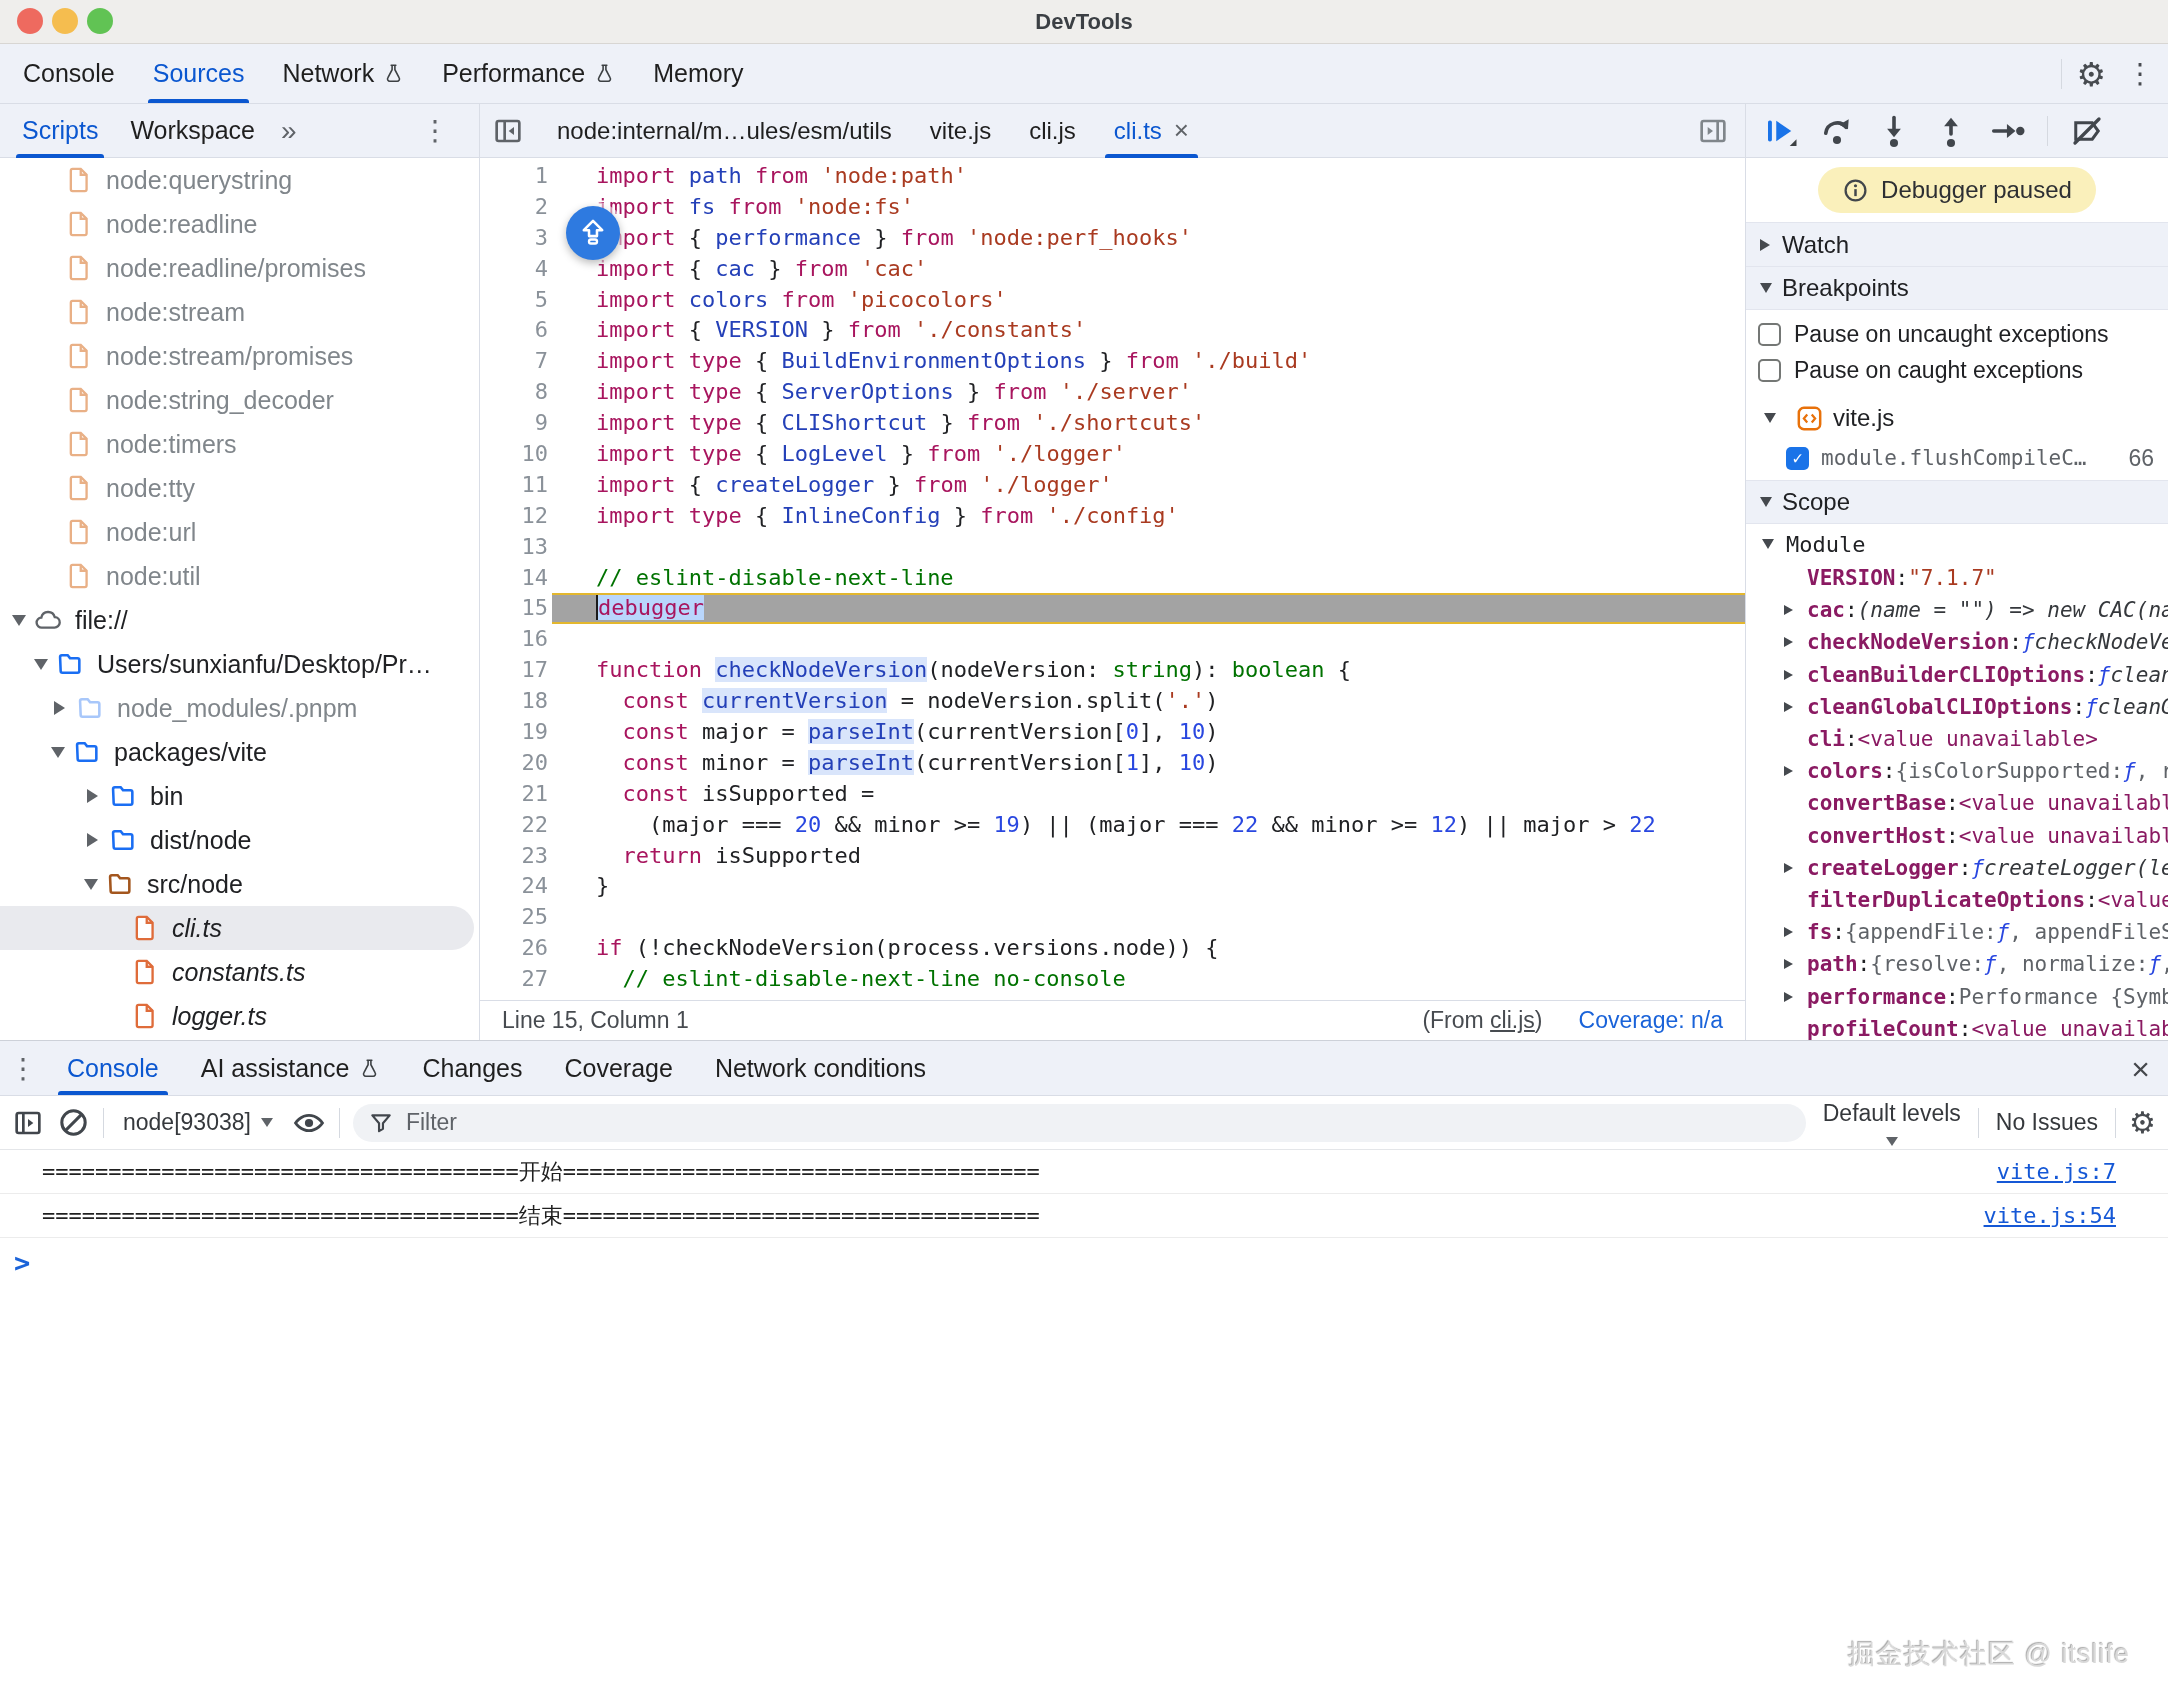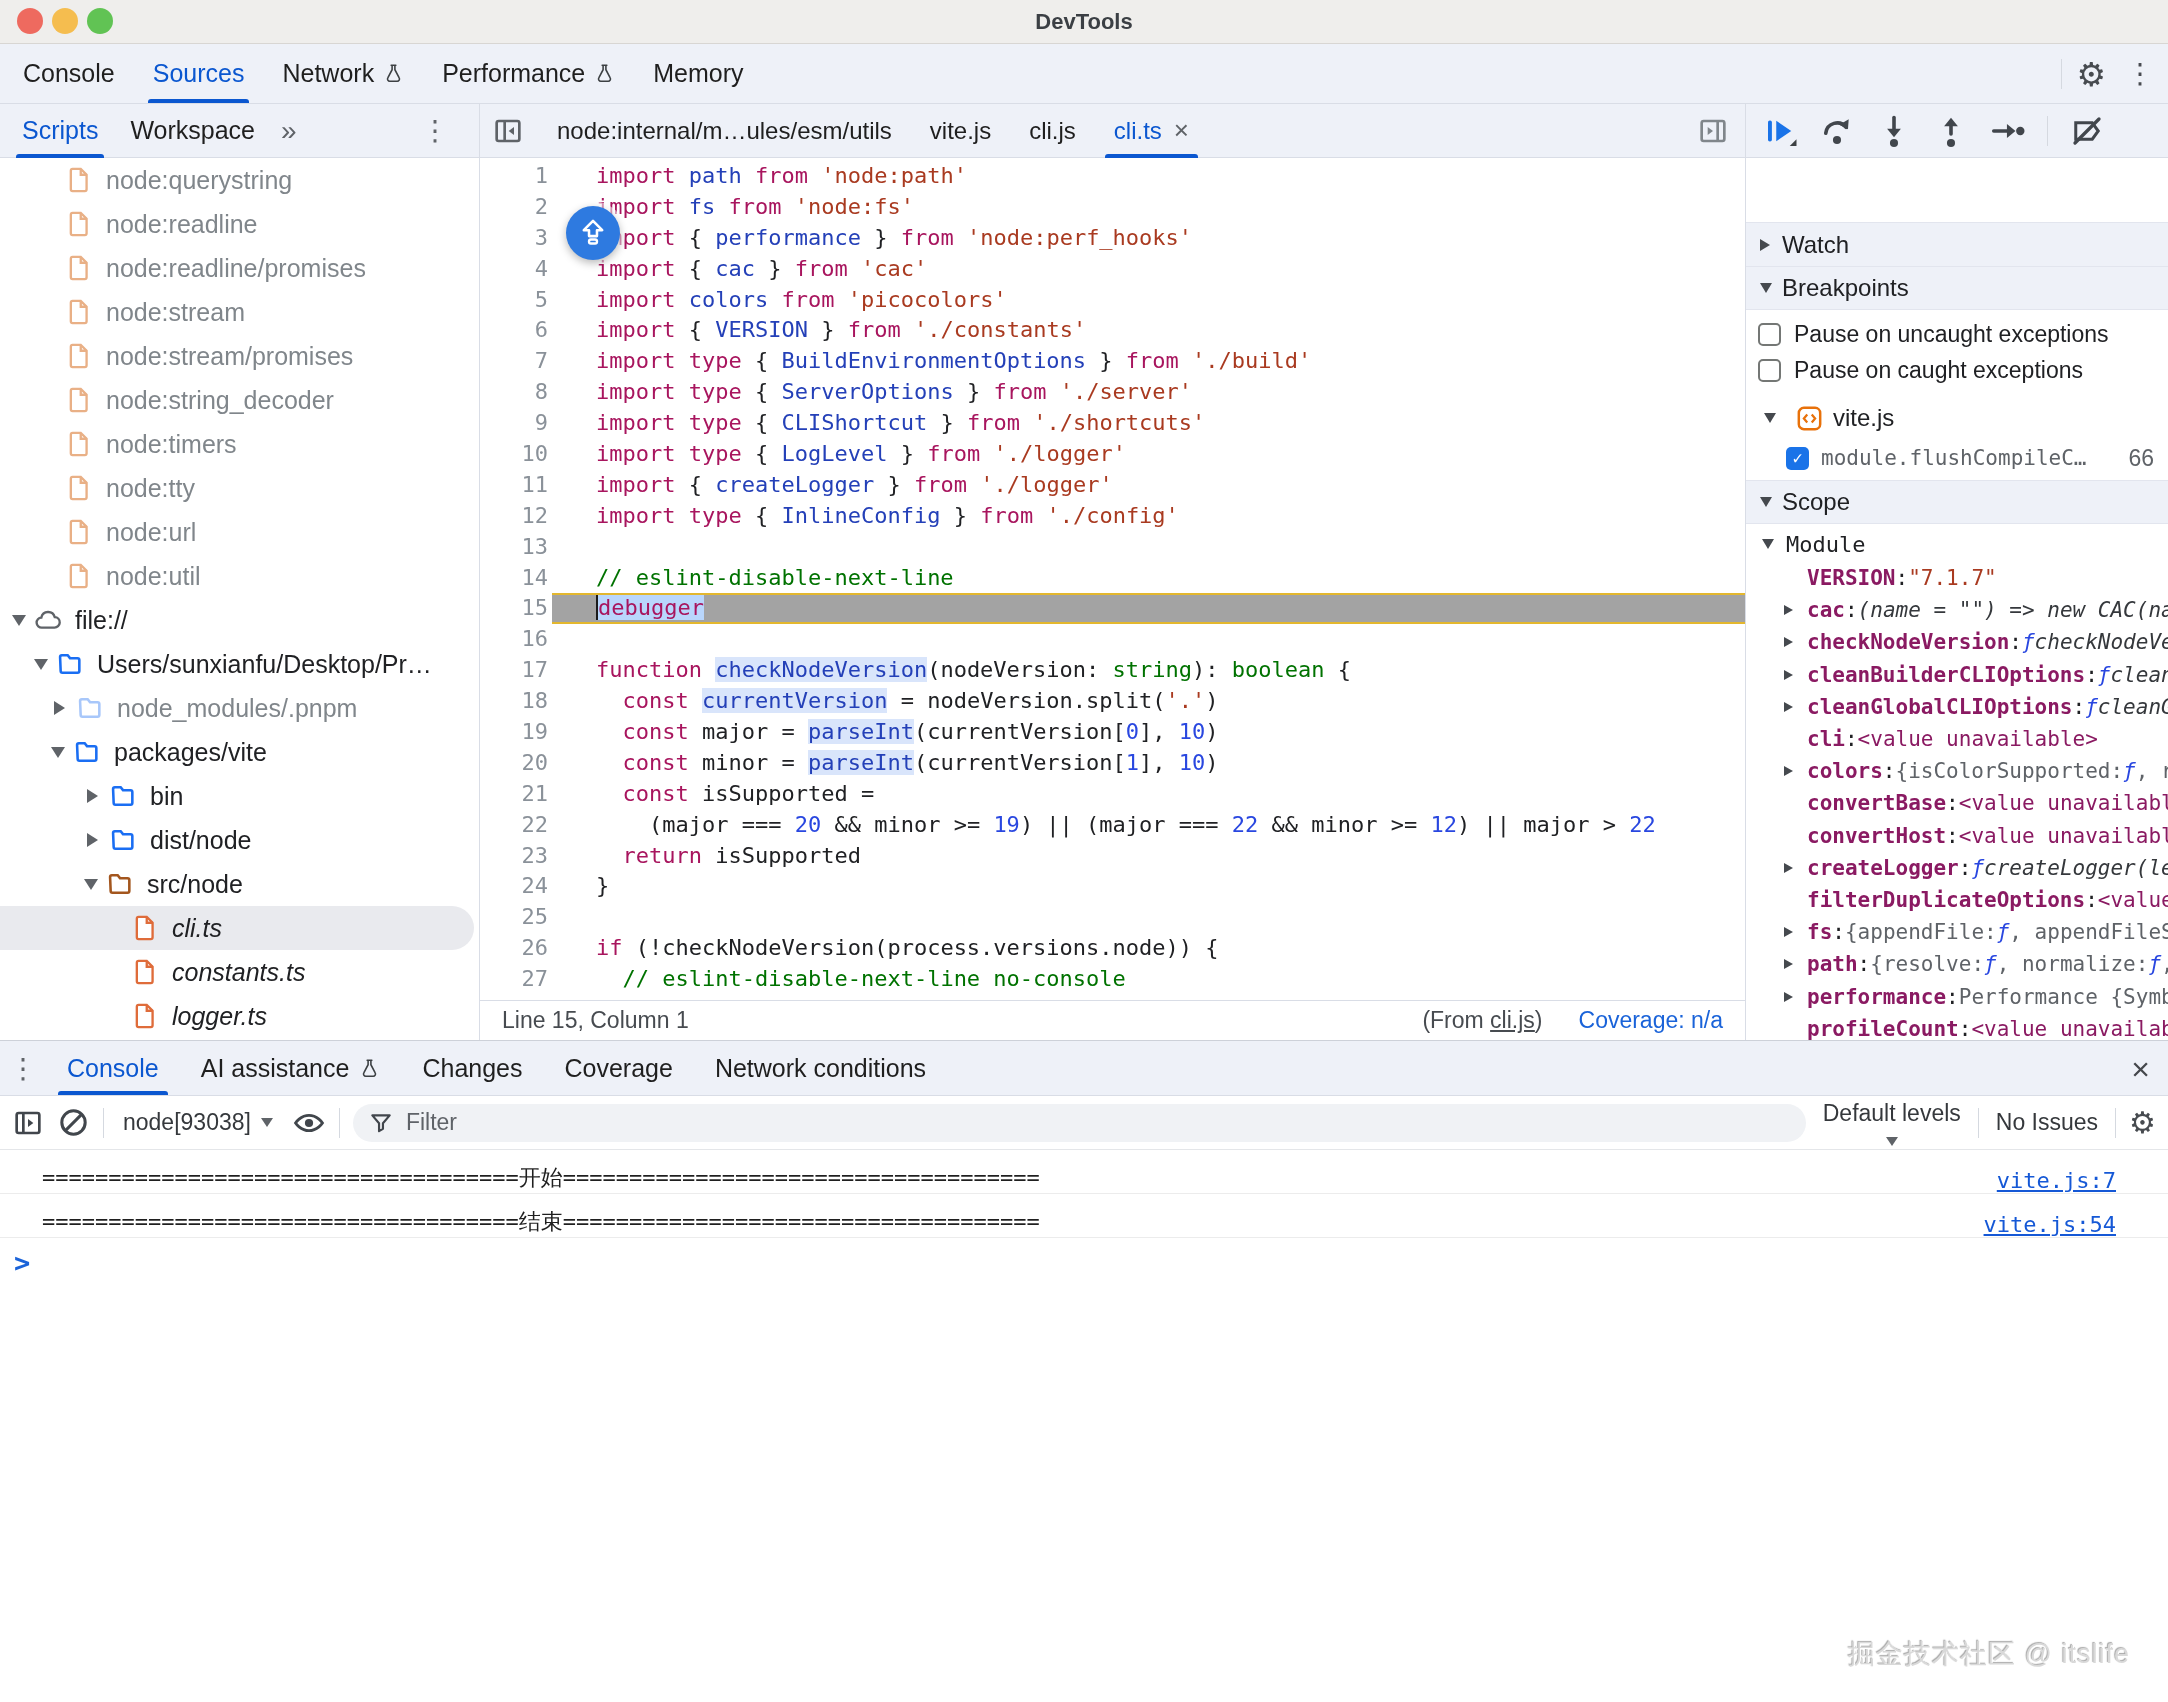--- a/index.html
+++ b/index.html
@@ -115,21 +115,21 @@
   .dtab.active::after { content:""; position:absolute; left:12px; right:12px; bottom:0; height:4px; background:#0b57d0; border-radius:3px 3px 0 0; }
   #dclose { position:absolute; right:18px; top:0; height:56px; display:flex; align-items:center; font-size:32px; color:#44474c; }
   #dtoolbar { height:54px; border-bottom:1px solid #e4e6e9; display:flex; align-items:center; padding:16px 12px; gap:13px; }
   .ctx { display:flex; align-items:center; gap:10px; font-size:23px; color:#35383c; padding:0 6px; }
   .dd-arrow { width:0; height:0; border-top:9px solid #5f6368; border-left:6px solid transparent; border-right:6px solid transparent; }
   #filterpill { flex:1; height:38px; background:#f0f2f5; border-radius:19px; display:flex; align-items:center; padding:0 15px; gap:12px; }
   #filterpill input { border:none; outline:none; background:transparent; font-size:23px; color:#202124; width:100%;
     font-family:"Liberation Sans", sans-serif; }
   #filterpill input::placeholder { color:#5f6368; opacity:1; }
   .rt { display:flex; align-items:center; gap:10px; font-size:23px; color:#35383c; white-space:nowrap; padding:0 4px;flex-direction:column; }
-  .msg { height:44px; border-bottom:1px solid #ececec; display:flex; align-items:flex-end; padding:0 52px 0 42px;
+  .msg { height:44px; border-bottom:1px solid #ececec; display:flex; align-items:center; padding:0 52px 0 42px;
     font-family:"DejaVu Sans Mono", monospace; font-size:22px; color:#1f1f1f; }
   .msg .txt { flex:1; white-space:nowrap; overflow:hidden; }
   .msg .lnk { color:#1558d6; text-decoration:underline; }
   #prompt { height:48px; display:flex; align-items:center; padding-left:14px; color:#1a63d9;
     font-family:"DejaVu Sans Mono", monospace; font-size:27px; font-weight:700; }
 
   
   #capsbtn { left:566px; top:206px; width:54px; height:54px; border-radius:50%; background:#2e7ae0;
     display:flex; align-items:center; justify-content:center; box-shadow:0 3px 9px rgba(0,0,0,.28), 0 0 0 5px rgba(255,255,255,.55); }
   #watermark { right:38px; bottom:30px; font-size:27px; color:#d9d9d9; letter-spacing:1px;
@@ -562,20 +562,32 @@
           </div>
         </div>
       <div id="statusbar">
         <span class="pos">Line 15, Column 1</span>
         <span class="from"><span>(From </span><u>cli.js</u><span>)</span></span>
         <span class="cov">Coverage: n/a</span>
       </div>
     </div>
 
     <div id="rpanel">
+      <div id="pillrow">
+        <div id="pill">
+          <span class="icon">
+              <svg width="27" height="27" viewBox="0 0 24 24">
+                <circle cx="12" cy="12" r="8.8" fill="none" stroke="#41464b" stroke-width="2"></circle>
+                <circle cx="12" cy="7.8" r="1.4" fill="#41464b"></circle>
+                <path d="M12 10.8V17" stroke="#41464b" stroke-width="2.2"></path>
+              </svg>
+            </span>
+          <span>Debugger paused</span>
+        </div>
+      </div>
       <div class="sechdr" style="top:64px;">
         <span class="tri sm-r"></span>
         <span>Watch</span>
       </div>
       <div class="sechdr" style="top:108px; border-bottom:1px solid #e2e5ee;">
         <span class="tri sm-d"></span>
         <span>Breakpoints</span>
       </div>
       <div class="cbrow" style="top:158px;">
         <span class="cbox"></span>

